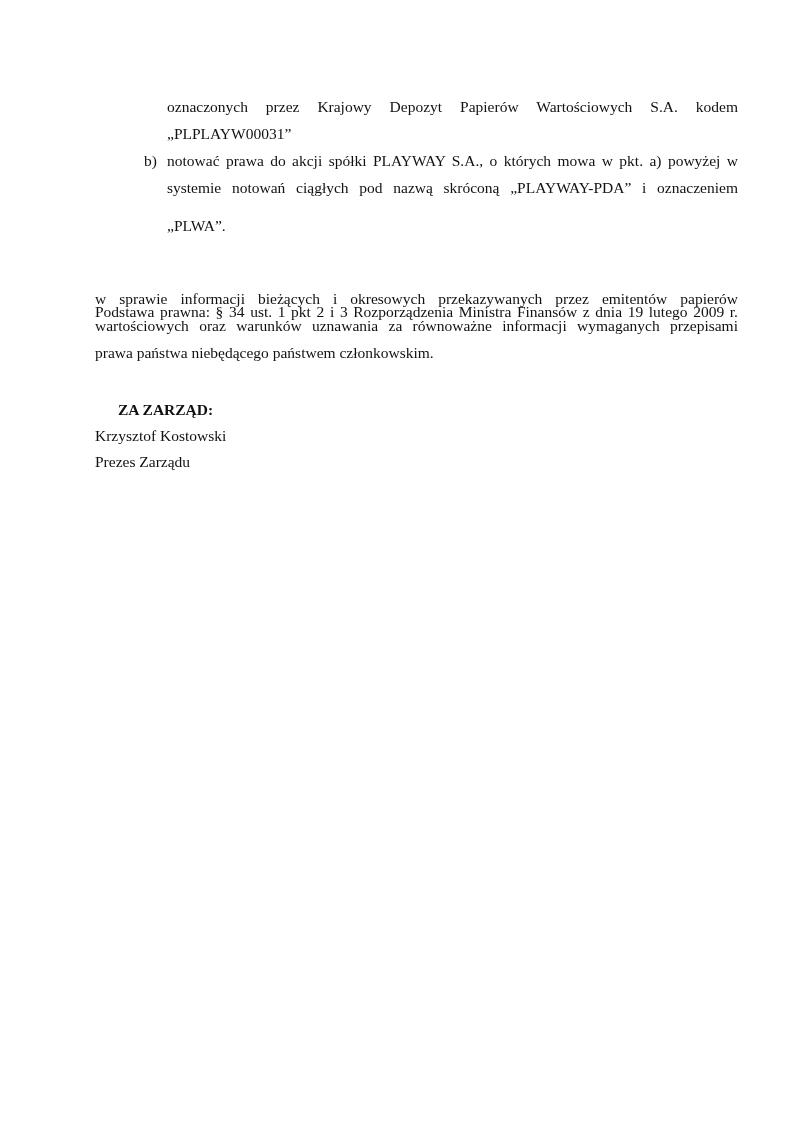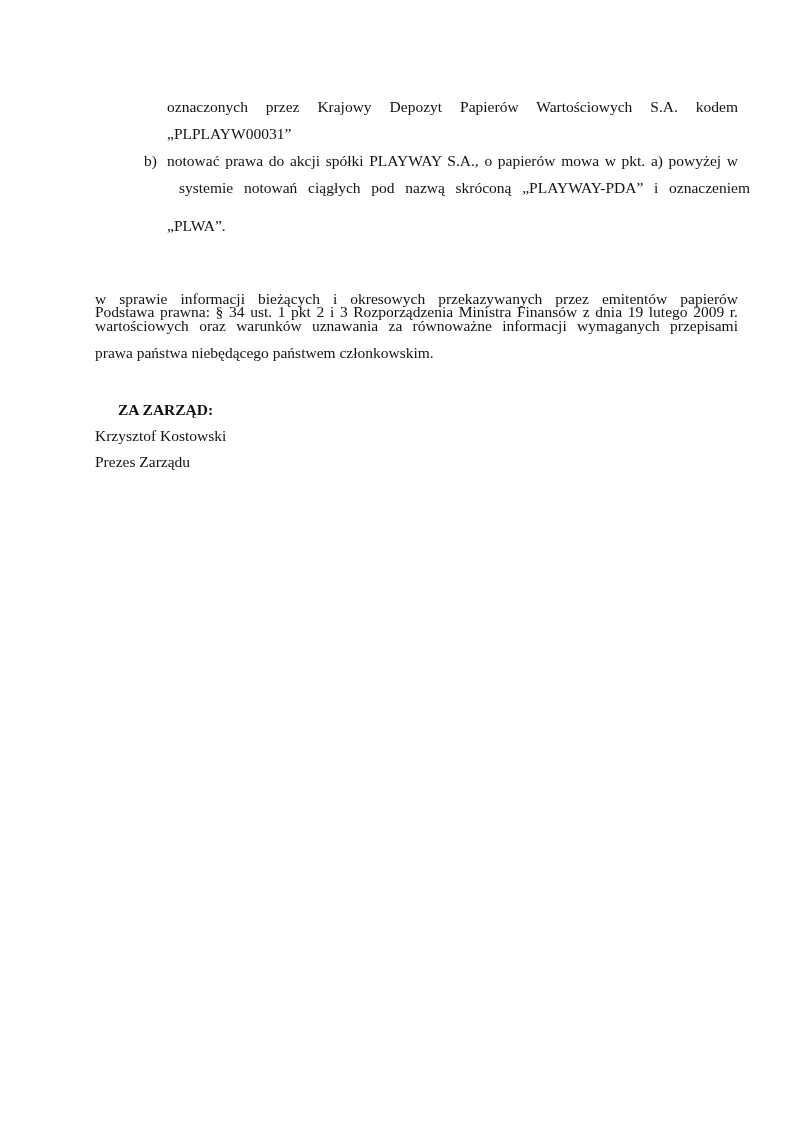--- a/index.html
+++ b/index.html
@@ -10,22 +10,22 @@
     .bold { font-weight: bold; margin-left: 23px; }
   </style>
 </head>
 <body>
 
 <div>
   <div class="line just" style="left:167px; top:97px; width:571px;">oznaczonych przez Krajowy Depozyt Papierów Wartościowych S.A. kodem</div>
   <div class="line" style="left:167px; top:124px;">„PLPLAYW00031”</div>
 
   <div class="line" style="left:144px; top:151px;">b)</div>
-  <div class="line just" style="left:167px; top:151px; width:571px;">notować prawa do akcji spółki PLAYWAY S.A., o papierów mowa w pkt. a) powyżej w</div>
-  <div class="line just" style="left:179px; top:178px; width:571px;">systemie notowań ciągłych pod nazwą skróconą „PLAYWAY-PDA” i oznaczeniem</div>
+  <div class="line just" style="left:167px; top:151px; width:571px;">notować prawa do akcji spółki PLAYWAY S.A., o których mowa w pkt. a) powyżej w</div>
+  <div class="line just" style="left:167px; top:178px; width:571px;">systemie notowań ciągłych pod nazwą skróconą „PLAYWAY-PDA” i oznaczeniem</div>
   <div class="line" style="left:167px; top:216px;">„PLWA”.</div>
 
   <div class="line just" style="left:95px; top:262px; width:643px;margin-top:40px;">Podstawa prawna: § 34 ust. 1 pkt 2 i 3 Rozporządzenia Ministra Finansów z dnia 19 lutego 2009 r.</div>
   <div class="line just" style="left:95px; top:289px; width:643px;">w sprawie informacji bieżących i okresowych przekazywanych przez emitentów papierów</div>
   <div class="line just" style="left:95px; top:316px; width:643px;">wartościowych oraz warunków uznawania za równoważne informacji wymaganych przepisami</div>
   <div class="line" style="left:95px; top:343px;">prawa państwa niebędącego państwem członkowskim.</div>
 
   <div class="line bold" style="left:95px; top:400px;">ZA ZARZĄD:</div>
   <div class="line" style="left:95px; top:426px;">Krzysztof Kostowski</div>
   <div class="line" style="left:95px; top:452px;">Prezes Zarządu</div>

